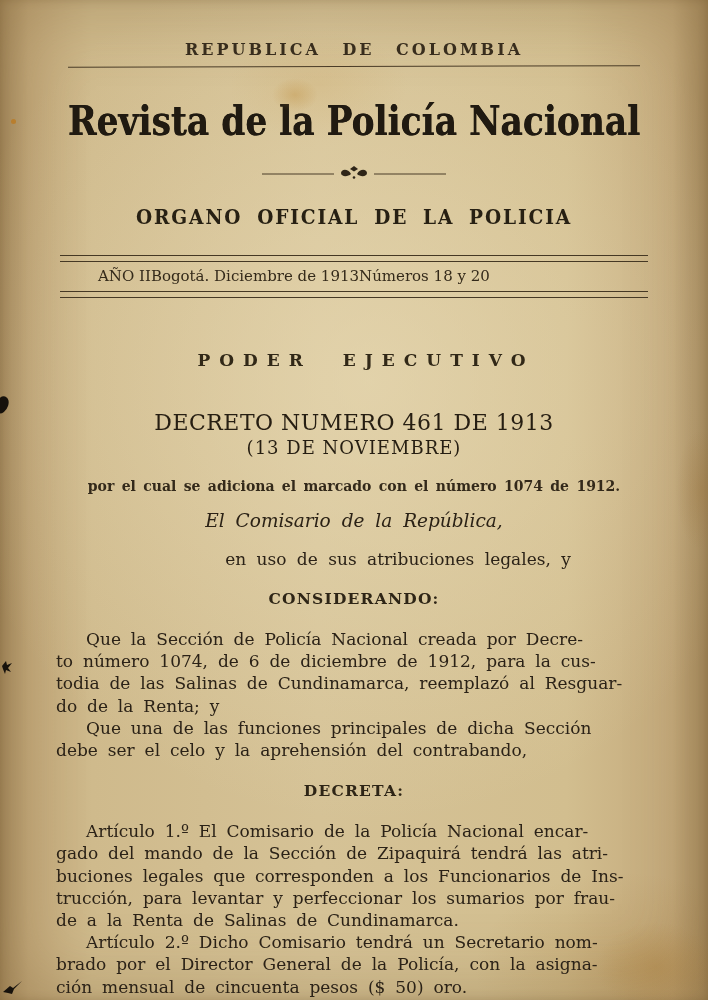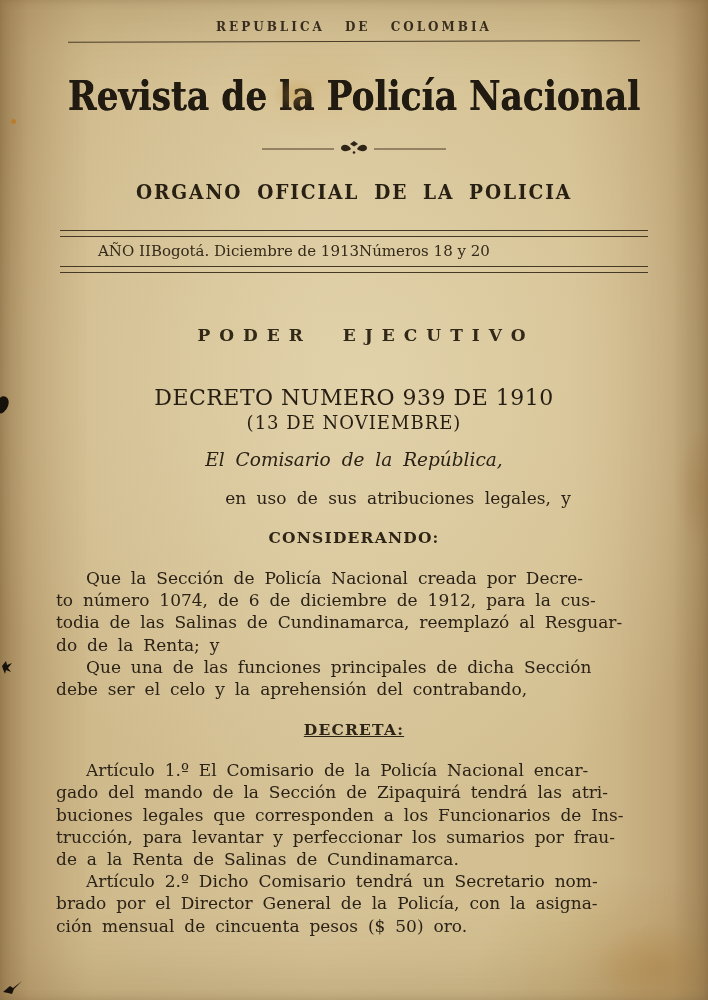--- a/index.html
+++ b/index.html
@@ -15,22 +15,22 @@
     background-image:
       radial-gradient(ellipse 90% 65% at 52% 38%, rgba(237,224,188,0.55), rgba(237,224,188,0) 68%),
       radial-gradient(ellipse 30% 14% at 88% 97%, rgba(158,112,46,0.22), rgba(158,112,46,0) 70%),
       radial-gradient(ellipse 18% 8% at 45% 8.5%, rgba(196,154,82,0.25), rgba(196,154,82,0) 70%),
       linear-gradient(90deg, #a98e62 0%, #c2a87a 4%, #cfba8c 13%, #d5c296 45%, #d2be8f 80%, #c4aa7c 95%, #a78c60 100%);
     box-shadow: inset 0 0 70px 12px rgba(118,89,44,0.30), inset 0 0 10px rgba(90,62,26,0.25);
   }
   .centered { text-align: center; }
 
   .republic {
-    padding-top: 20px;
-    font-size: 12px;
+    padding-top: 40px;
+    font-size: 16px;
     font-weight: bold;
     letter-spacing: 3px;
     word-spacing: 13px;
     color: #382d1d;
   }
   .rule-thin {
     width: 572px;
     margin: 7px auto 0;
     border-top: 1.6px solid #4a3c27;
     transform: rotate(-0.15deg);
@@ -116,21 +116,21 @@
     word-spacing: 5px;
     text-align: center;
   }
   .small-label {
     font-size: 15.5px;
     font-weight: bold;
     letter-spacing: 1.2px;
     color: #2e2516;
   }
   .label-considerando { margin-top: 20px; }
-  .label-decreta { margin-top: 20px; text-decoration: underline; }
+  .label-decreta { margin-top: 20px; }
 
   .body-par {
     width: 596px;
     margin: 0 auto;
     font-size: 17px;
     line-height: 22.2px;
     word-spacing: 4.5px;
     white-space: pre-line;
     text-indent: 30px;
     text-align: left;
@@ -196,22 +196,23 @@
     <div class="issue-row">
       <span>AÑO  II</span>
       <span>Bogotá. Diciembre  de 1913</span>
       <span>Números 18 y 20</span>
     </div>
     <div class="double-rule"></div>
   </div>
 
   <div class="section-title">PODER EJECUTIVO</div>
 
-  <div class="decree-title">DECRETO NUMERO 939 DE 1910</div>
+  <div class="decree-title">DECRETO NUMERO 461 DE 1913</div>
   <div class="decree-date">(13 DE NOVIEMBRE)</div>
+  <div class="epigraph">por el cual se adiciona el marcado con el número 1074 de 1912.</div>
 
   <div class="issuer">El Comisario de la República,</div>
   <div class="preamble">en uso de sus atribuciones legales, y</div>
 
   <div class="small-label label-considerando">CONSIDERANDO:</div>
 
   <p class="body-par par-gap">Que la Sección de Policía Nacional creada por Decre-
 to número 1074, de 6 de diciembre de 1912, para la cus-
 todia de las Salinas de Cundinamarca, reemplazó al Resguar-
 do de la Renta; y</p>

